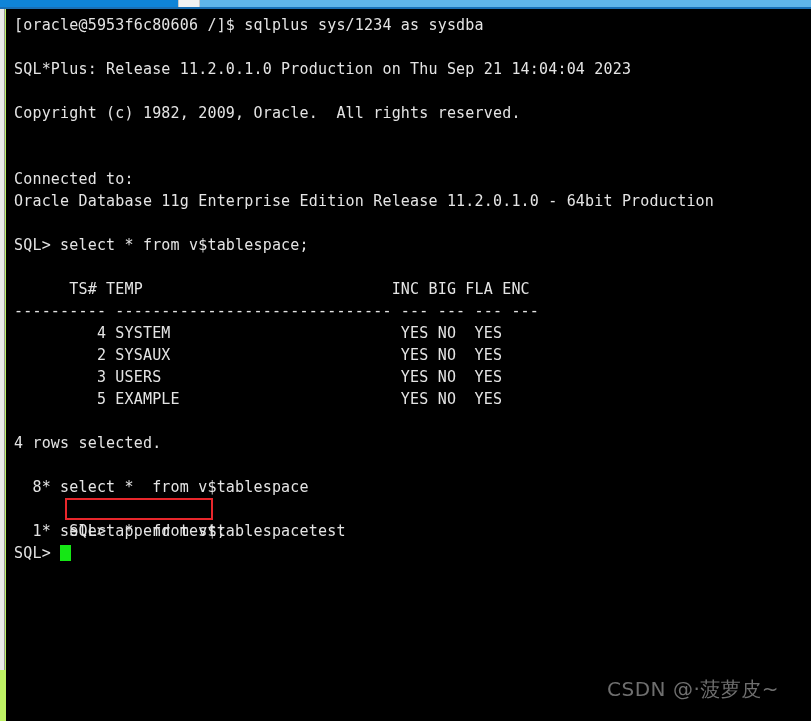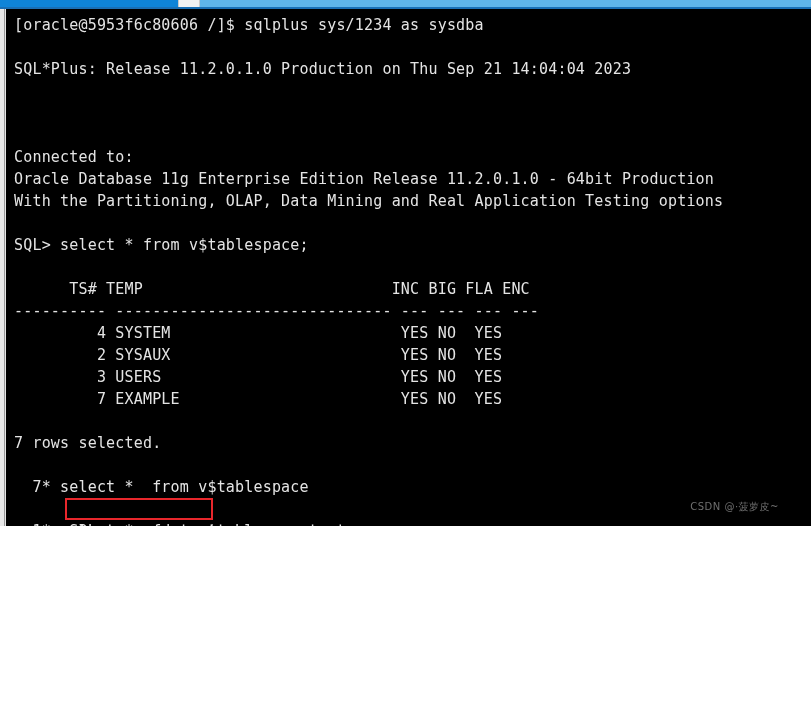--- a/index.html
+++ b/index.html
@@ -12,22 +12,22 @@
   body {
     width: 811px;
     height: 721px;
     overflow: hidden;
     font-family: "DejaVu Sans Mono", "Liberation Mono", monospace;
   }
 
   #app {
     position: relative;
     width: 811px;
-    height: 526px;
-    background: #e5e5e5;
+    height: 721px;
+    background: #bef264;
     overflow: hidden;
   }
 
   
   .topbar {
     position: absolute;
     left: 0;
     top: 0;
     width: 811px;
     height: 9px;
@@ -116,23 +116,23 @@
     width: 11px;
     height: 16px;
     background: #15e715;
     vertical-align: -3px;
   }
 
   
   .watermark {
     position: absolute;
     right: 32px;
-    bottom: 12px;
+    bottom: 18px;
     color: #6f6f6f;
-    font-size: 10px;
+    font-size: 20px;
     font-family: "DejaVu Sans", "Liberation Sans", sans-serif;
     letter-spacing: 0.5px;
     white-space: pre;
   }
 </style>
 </head>
 <body>
 
 <div id="app">
 
@@ -144,44 +144,45 @@
   </div>
 
   <div class="left-edge"></div>
 
   <div class="screen">
 
     <div class="line">[oracle@5953f6c80606 /]$ sqlplus sys/1234 as sysdba</div>
     <div class="line blank"></div>
     <div class="line">SQL*Plus: Release 11.2.0.1.0 Production on Thu Sep 21 14:04:04 2023</div>
     <div class="line blank"></div>
+    <div class="line">Copyright (c) 1982, 2009, Oracle.  All rights reserved.</div>
     <div class="line blank"></div>
     <div class="line blank"></div>
     <div class="line">Connected to:</div>
     <div class="line">Oracle Database 11g Enterprise Edition Release 11.2.0.1.0 - 64bit Production</div>
-    <div class="line">With the Partitioning, OLAP, Data Mining and Real Application Testing options</div>
     <div class="line blank"></div>
     <div class="line">SQL&gt; select * from v$tablespace;</div>
     <div class="line blank"></div>
     <div class="line">      TS# TEMP                           INC BIG FLA ENC</div>
     <div class="line">---------- ------------------------------ --- --- --- ---</div>
     <div class="line">         4 SYSTEM                         YES NO  YES</div>
     <div class="line">         2 SYSAUX                         YES NO  YES</div>
     <div class="line">         3 USERS                          YES NO  YES</div>
-    <div class="line">         7 EXAMPLE                        YES NO  YES</div>
+    <div class="line">         5 EXAMPLE                        YES NO  YES</div>
     <div class="line blank"></div>
-    <div class="line">7 rows selected.</div>
+    <div class="line">4 rows selected.</div>
     <div class="line blank"></div>
-    <div class="line">  7* select *  from v$tablespace</div>
+    <div class="line">  8* select *  from v$tablespace</div>
 
     <div class="line annotated">
       <span>SQL&gt; append test;</span>
       <span class="annot-box"></span>
     </div>
 
     <div class="line">  1* select *  from v$tablespacetest</div>
 
+    <div class="line"><span>SQL&gt; </span><span class="cursor-block"></span></div>
 
   </div>
 
   <div class="watermark">CSDN @·菠萝皮~</div>
 
 </div>
 
 </body></html>

